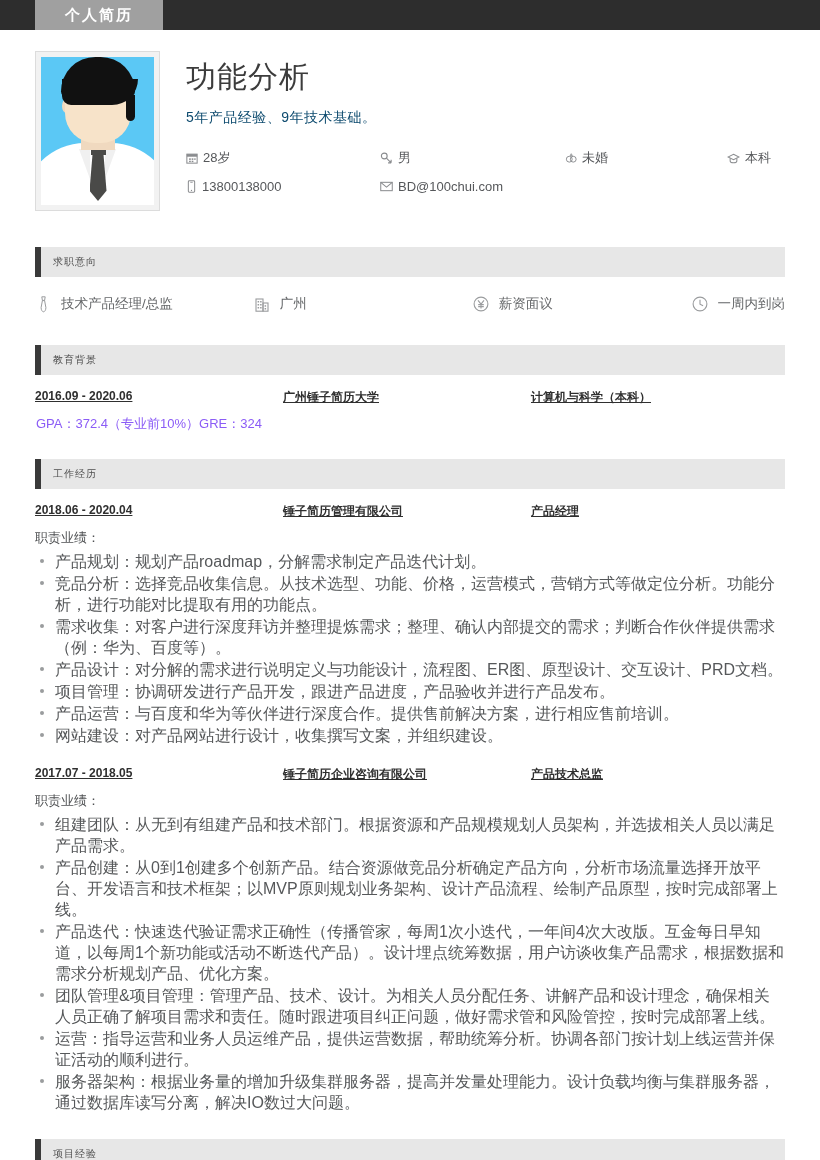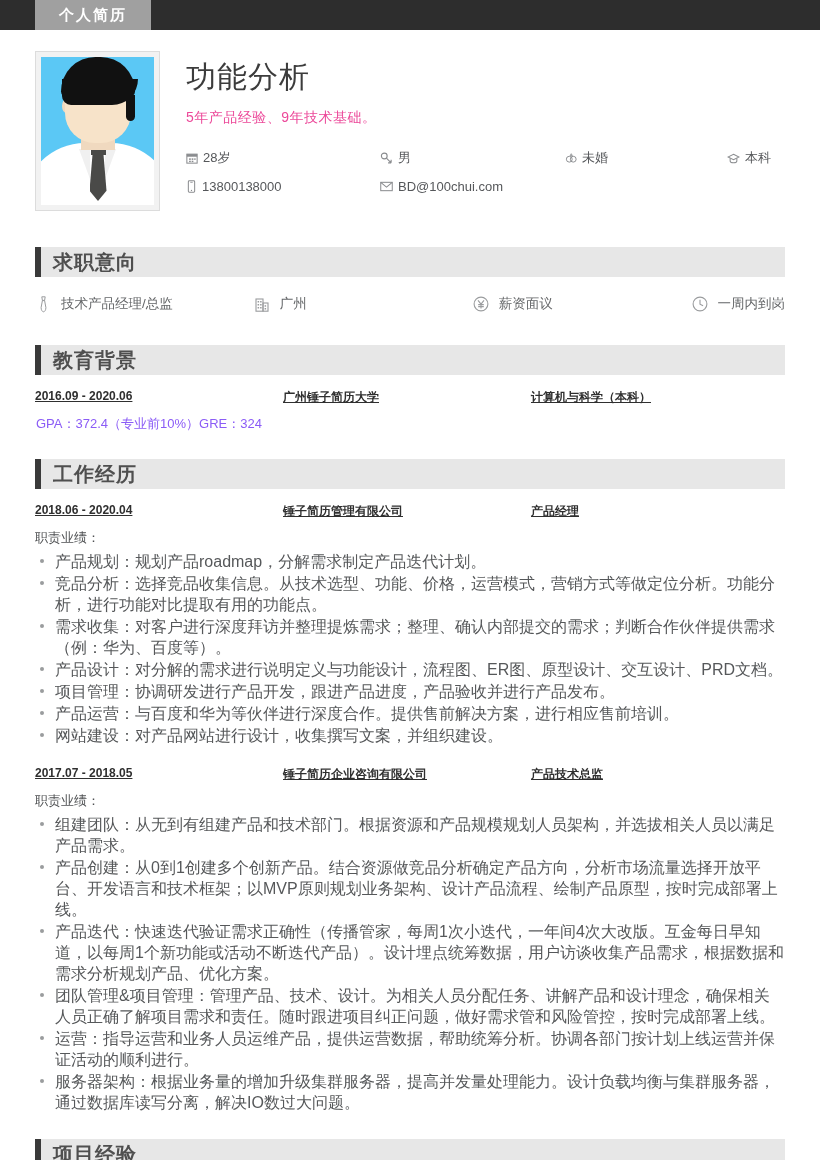--- a/index.html
+++ b/index.html
@@ -26,21 +26,21 @@
   }
   .topbar-tab {
     background: #a0a0a0;
     color: #ffffff;
     font-size: 15px;
     font-weight: bold;
     letter-spacing: 2px;
     display: flex;
     align-items: center;
     justify-content: center;
-    width: 116px;
+    width: 128px;
     box-sizing: border-box;
   }
 
   
   .page {
     padding: 0 35px;
     box-sizing: border-box;
   }
 
   
@@ -180,21 +180,21 @@
   .name {
     font-size: 30px;
     color: #3c3c3c;
     line-height: 1.2;
     margin: 0 0 14px 0;
     font-weight: normal;
     letter-spacing: 1px;
   }
   .tagline {
     font-size: 14px;
-    color: #ec4899;
+    color: #0c4a6e;
     margin: 0 0 22px 0;
     letter-spacing: .5px;
   }
   .meta-row {
     display: flex;
     font-size: 13px;
     color: #55575a;
     margin-bottom: 12px;
     gap: 48px;
   }
@@ -225,22 +225,22 @@
     margin-top: 26px;
     margin-bottom: 14px;
   }
   .section-bar {
     width: 6px;
     height: 30px;
     background: #3a3a3a;
     flex: none;
   }
   .section-title {
-    font-size: 20px;
-    font-weight: bold;
+    font-size: 10px;
+    font-weight: normal;
     color: #4f4f4f;
     padding-left: 12px;
     letter-spacing: 1px;
   }
 
   
   .intent-row {
     display: flex;
     font-size: 13.5px;
     color: #646668;

